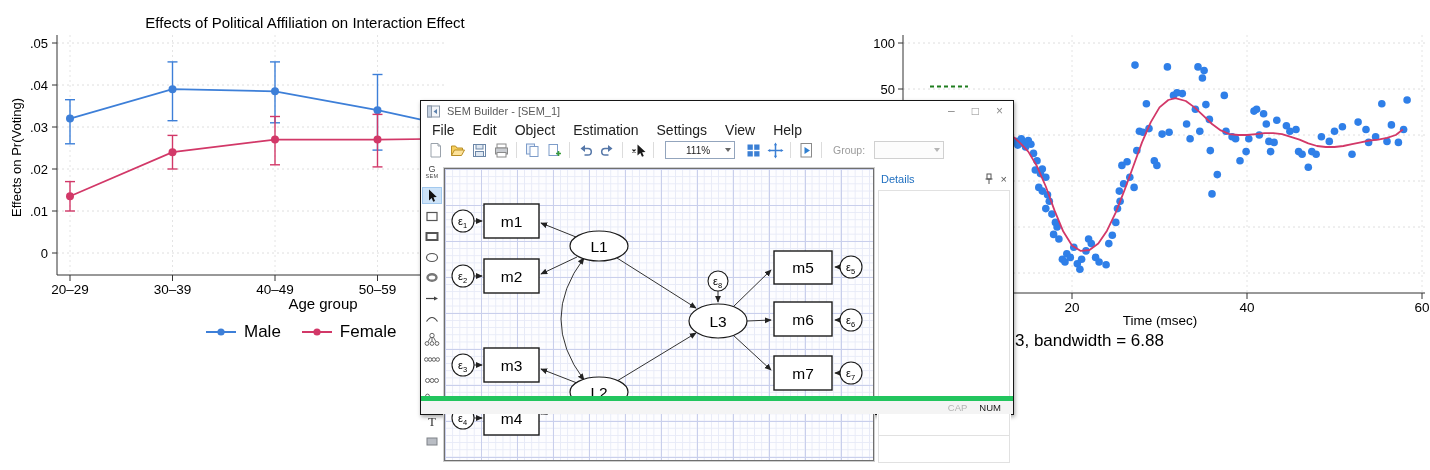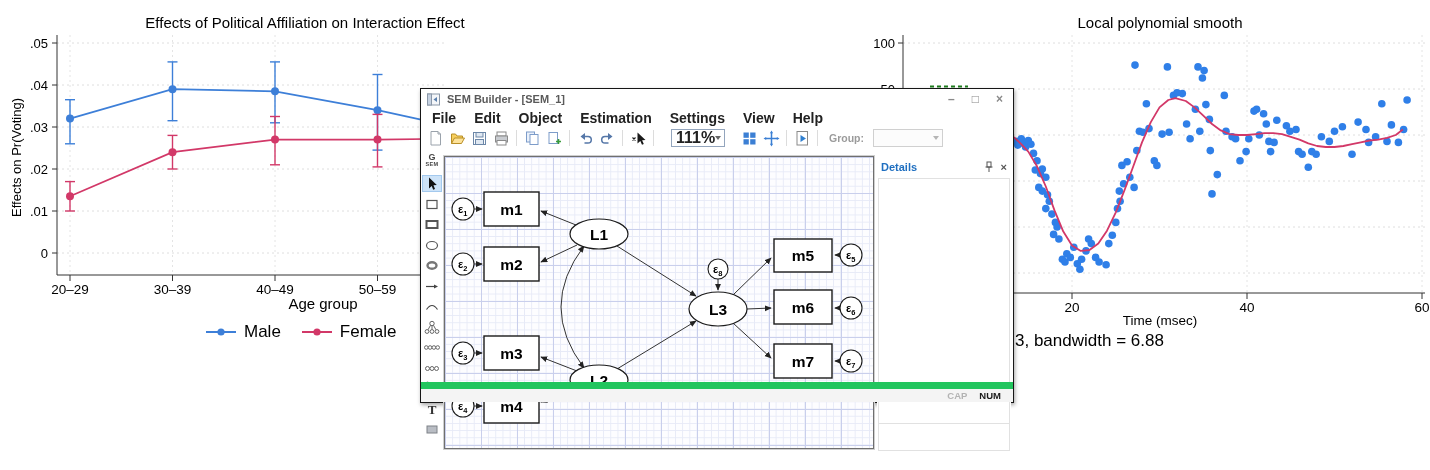--- a/index.html
+++ b/index.html
@@ -13,37 +13,37 @@
   #left-title{left:105px;top:14px;width:400px;}
   #right-title{left:55px;top:14px;width:500px;}
   #left-ylabel{position:absolute;left:-64px;top:150px;width:160px;height:15px;text-align:center;
       font-size:13px;transform:rotate(-90deg);}
   #left-xlabel{position:absolute;left:223px;top:295px;width:200px;text-align:center;font-size:15px;}
   #right-xlabel{position:absolute;left:205px;top:313px;width:200px;text-align:center;font-size:13.5px;}
   #right-note{position:absolute;left:160px;top:331px;font-size:17px;}
   #left-legend{position:absolute;left:205px;top:322px;display:flex;gap:20px;align-items:center;font-size:17px;}
   .leg-item{display:flex;align-items:center;gap:7px;}
   
-  #sem-window{position:absolute;left:420px;top:88px;width:594px;height:315px;background:#fff;
-      border:1px solid #161616;box-sizing:border-box;box-shadow:1px 2px 4px rgba(0,0,0,.35);z-index:10;font-weight:bold;}
+  #sem-window{position:absolute;left:420px;top:100px;width:594px;height:315px;background:#fff;
+      border:1px solid #161616;box-sizing:border-box;box-shadow:1px 2px 4px rgba(0,0,0,.35);z-index:10;}
   .titlebar{position:absolute;left:0;top:0;right:0;height:20px;display:flex;align-items:center;
       padding-left:5px;font-size:11px;color:#5a5a5a;}
   .titlebar .title-text{margin-left:6px;}
   .win-controls{margin-left:auto;display:flex;gap:17px;padding-right:10px;color:#8a8a8a;font-size:12px;line-height:12px;}
   .win-controls span{cursor:default;}
   .menubar{position:absolute;left:0;top:20px;right:0;height:17px;display:flex;align-items:center;
       padding-left:2px;font-size:14px;color:#222;}
   .menu-item{padding:1px 9px;}
   .toolbar{position:absolute;left:0;top:37px;right:0;height:24px;display:flex;align-items:center;
       gap:2px;padding-left:4px;}
   .tbtn{width:20px;height:20px;display:flex;align-items:center;justify-content:center;}
   .tbtn svg{display:block;}
   .tsep{width:1px;height:16px;background:#dcdcdc;margin:0 3px;}
   .zoom-combo{width:48px;height:16px;border:1px solid #93a5bd;background:#fff;display:flex;align-items:center;
-      font-size:16px;padding-left:4px;margin:0 12px;color:#222;}
+      font-size:10px;padding-left:20px;margin:0 6px;color:#222;}
   .combo-arrow{margin-left:auto;margin-right:3px;width:0;height:0;border-left:3.5px solid transparent;
       border-right:3.5px solid transparent;border-top:4px solid #666;}
   .group-label{font-size:10.5px;color:#9b9b9b;margin:0 7px 0 6px;text-align:center;}
   .group-combo{width:68px;height:16px;border:1px solid #d0d0d0;background:#fcfcfc;display:flex;align-items:center;}
   .group-combo .combo-arrow{border-top-color:#b5b5b5;}
   .client{position:absolute;left:0;top:61px;right:0;bottom:13px;background:#fff;}
   
   .palette{position:absolute;left:0;top:0;width:22px;bottom:0;display:flex;flex-direction:column;
       align-items:center;padding-top:3px;gap:3.5px;background:#fff;}
   .gsem{display:flex;flex-direction:column;align-items:center;color:#444;line-height:1;margin-bottom:4px;}
@@ -58,21 +58,21 @@
         linear-gradient(#c9cfec 1px,transparent 1px),linear-gradient(90deg,#c9cfec 1px,transparent 1px),
         linear-gradient(#e7eaf7 1px,transparent 1px),linear-gradient(90deg,#e7eaf7 1px,transparent 1px);
       background-size:36px 36px,36px 36px,7.2px 7.2px,7.2px 7.2px;}
   
   .details{position:absolute;left:456px;top:7px;width:134px;height:294px;background:#fff;}
   .details-header{height:20px;display:flex;align-items:center;font-size:11px;color:#1f6fc0;padding:0 4px;justify-content:space-between;}
   .details-icons{margin-left:auto;display:flex;gap:6px;align-items:center;color:#555;font-size:11px;}
   .details-body{position:absolute;left:1px;right:1px;top:21px;bottom:0;border:1px solid #e1e1e1;background:#fff;}
   .details-sep{position:absolute;left:0;right:0;bottom:26px;height:1px;background:#e1e1e1;}
   
-  .statusbar{position:absolute;left:0;right:0;bottom:0;height:13px;background:#f4f4f4;border-top:7px solid #22c55e;
+  .statusbar{position:absolute;left:0;right:0;bottom:0;height:13px;background:#f4f4f4;border-top:5px solid #22c55e;
       display:flex;justify-content:flex-end;align-items:center;gap:12px;padding-right:12px;font-size:9.5px;}
   .cap{color:#b3b3b3;} .num{color:#1a1a1a;}
   svg text{font-family:"Liberation Sans",sans-serif;}
 </style>
 </head>
 <body>
 
 <div id="left-chart" class="chart">
   <div id="left-title" class="chart-title">Effects of Political Affiliation on Interaction Effect</div>
   <div id="left-ylabel">Effects on Pr(Voting)</div>
@@ -163,21 +163,20 @@
       <svg class="lmark" width="32" height="10">
         <line x1="1" x2="31" y1="5" y2="5" stroke-width="2" stroke="#d23868"></line>
           <circle cx="16" cy="5" r="3.6" fill="#d23868"></circle>
       </svg>
       <span>Female</span>
     </div>
   </div>
 </div>
 
 <div id="right-chart" class="chart">
-  <div id="right-title" class="chart-title">Local polynomial smooth</div>
   <svg id="right-svg" width="575" height="355">
       <g>
         <line x1="48" x2="570" y1="43.0" y2="43.0" stroke="#dedede" stroke-dasharray="2 3"></line>
         <line x1="48" x2="570" y1="89.0" y2="89.0" stroke="#dedede" stroke-dasharray="2 3"></line>
         <line x1="48" x2="570" y1="135.0" y2="135.0" stroke="#dedede" stroke-dasharray="2 3"></line>
         <line x1="48" x2="570" y1="181.0" y2="181.0" stroke="#dedede" stroke-dasharray="2 3"></line>
         <line x1="48" x2="570" y1="227.0" y2="227.0" stroke="#dedede" stroke-dasharray="2 3"></line>
         <line x1="48" x2="570" y1="273.0" y2="273.0" stroke="#dedede" stroke-dasharray="2 3"></line>
         <line x1="217" x2="217" y1="35" y2="293" stroke="#e4e4e4" stroke-dasharray="2 3"></line>
         <line x1="392" x2="392" y1="35" y2="293" stroke="#e4e4e4" stroke-dasharray="2 3"></line>

